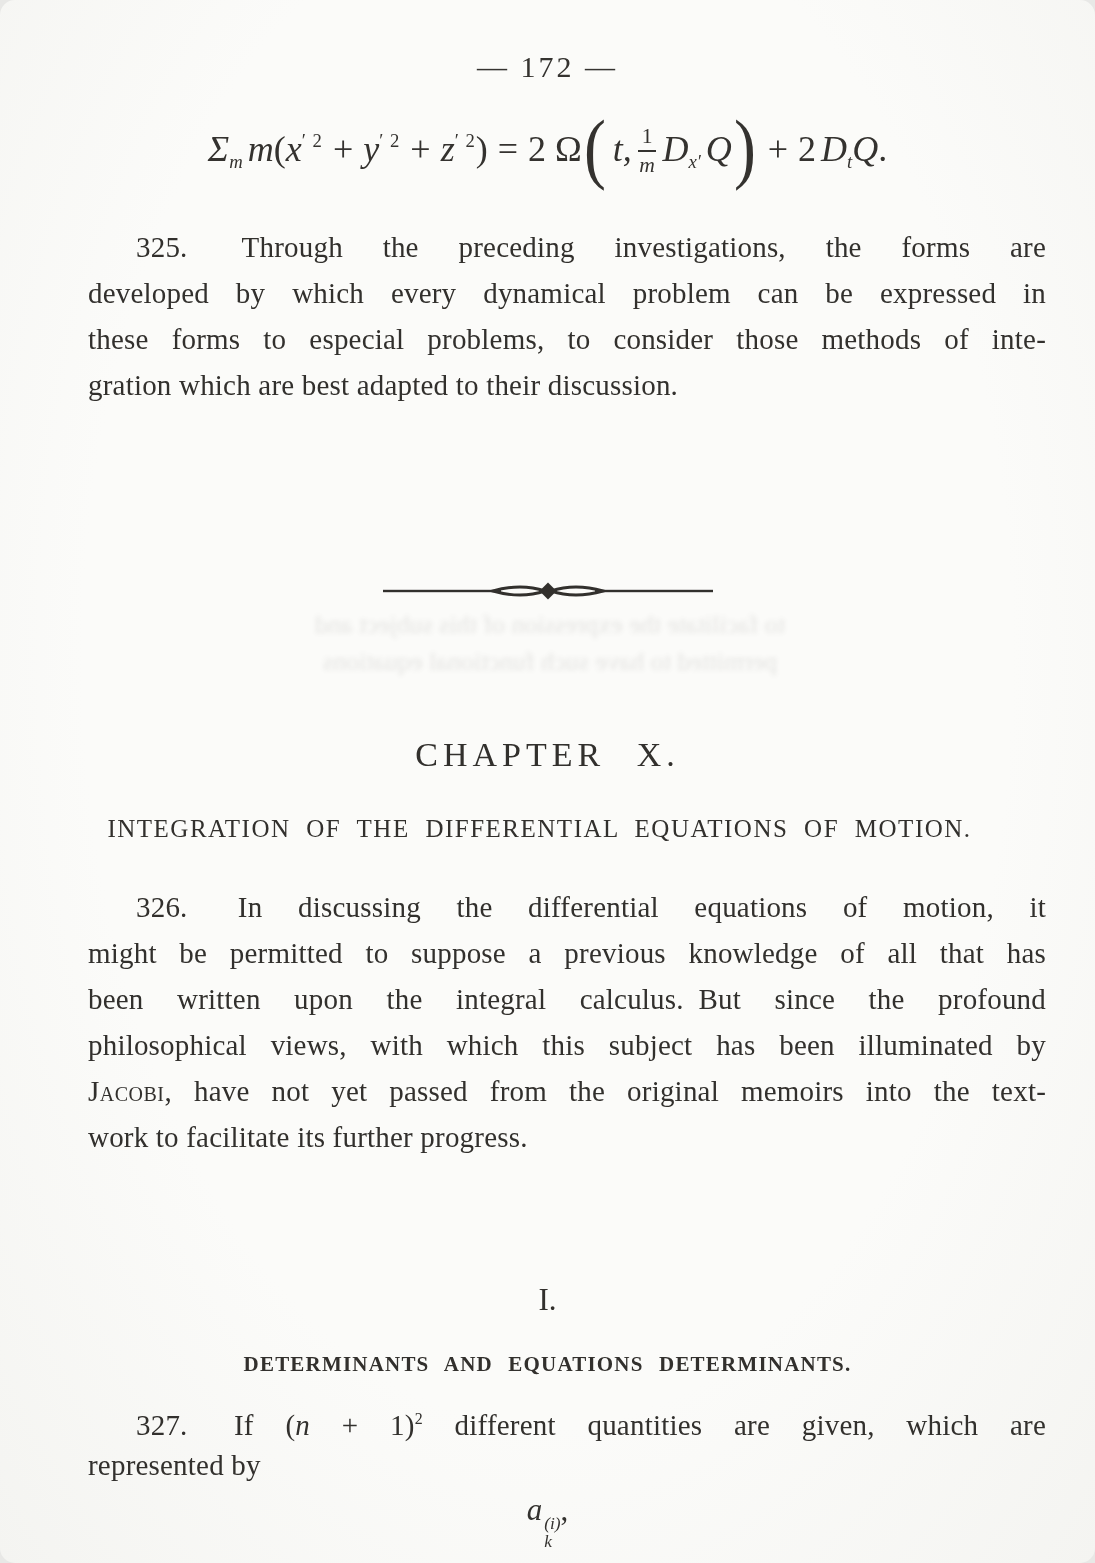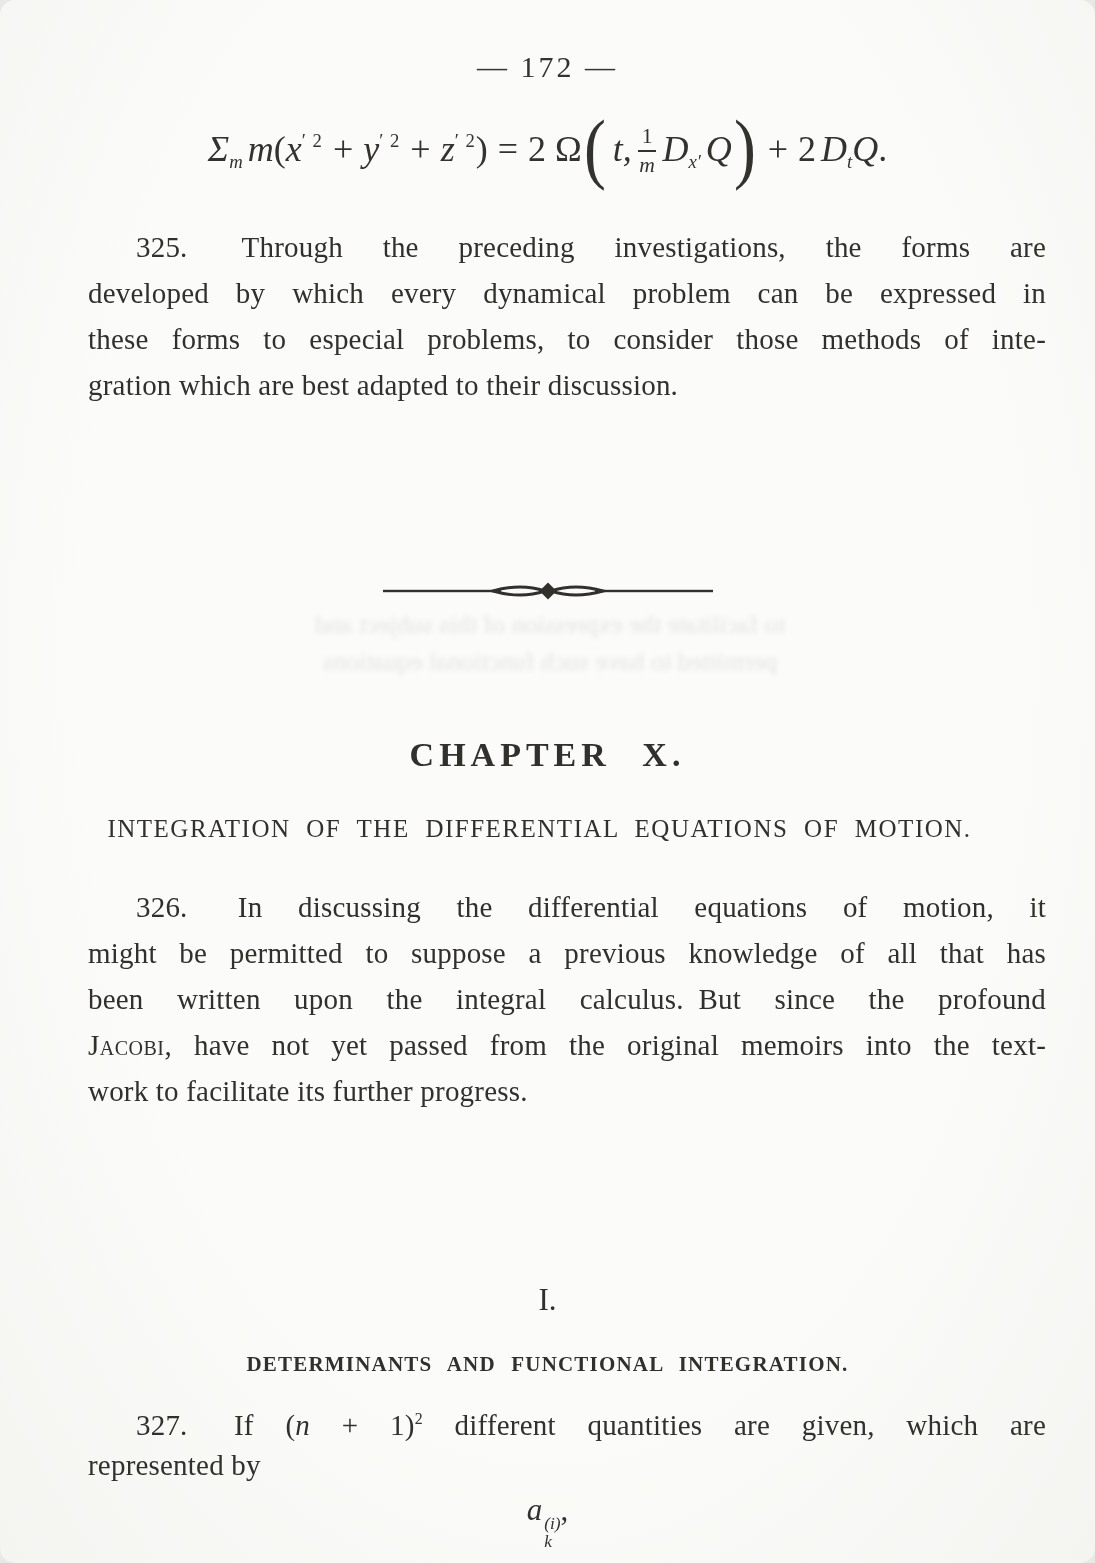--- a/index.html
+++ b/index.html
@@ -111,21 +111,20 @@
   .ghost-line { line-height: 37px; text-align: center; }
   
   .chapter-title {
     position: absolute;
     top: 736px; left: 0; right: 0;
     text-align: center;
     font-size: 34px;
     letter-spacing: 5px;
     word-spacing: 18px;
     color: #32302d;
-    font-weight: bold;
   }
   .chapter-subtitle {
     position: absolute;
     top: 815px; left: 0; right: 16px;
     text-align: center;
     font-size: 25px;
     letter-spacing: 1.5px;
     word-spacing: 8px;
     color: #32302d;
   }
@@ -195,26 +194,27 @@
     <div class="ghost-line">permitted to have such functional equations</div>
   </div>
 
   <div class="chapter-title">CHAPTER X.</div>
   <div class="chapter-subtitle">INTEGRATION OF THE DIFFERENTIAL EQUATIONS OF MOTION.</div>
 
   <div class="para" style="top:884px;">
     <div class="line indent">326.  In discussing the differential equations of motion, it</div>
     <div class="line">might be permitted to suppose a previous knowledge of all that has</div>
     <div class="line">been written upon the integral calculus. But since the profound</div>
+    <div class="line">philosophical views, with which this subject has been illuminated by</div>
     <div class="line"><span class="smallcaps">Jacobi</span><span>, have not yet passed from the original memoirs into the text-</span></div>
     <div class="line last">work to facilitate its further progress.</div>
   </div>
 
   <div class="section-numeral">I.</div>
-  <div class="section-heading">DETERMINANTS AND FUNCTIONAL INTEGRATION.</div>
+  <div class="section-heading">DETERMINANTS AND EQUATIONS DETERMINANTS.</div>
 
   <div class="para" style="top:1396px;">
     <div class="line indent"><span>327.  If (</span><span class="it">n</span><span> + 1)</span><sup style="font-size:0.55em; vertical-align:0.7em;">2</sup><span> different quantities are given, which are</span></div>
     <div class="line last">represented by</div>
   </div>
 
   <div class="small-formula"><span class="it">a</span><span class="supsub">
         <span class="ss-sup it">(i)</span>
         <span class="ss-sub it">k</span>
       </span><span>,</span></div>

